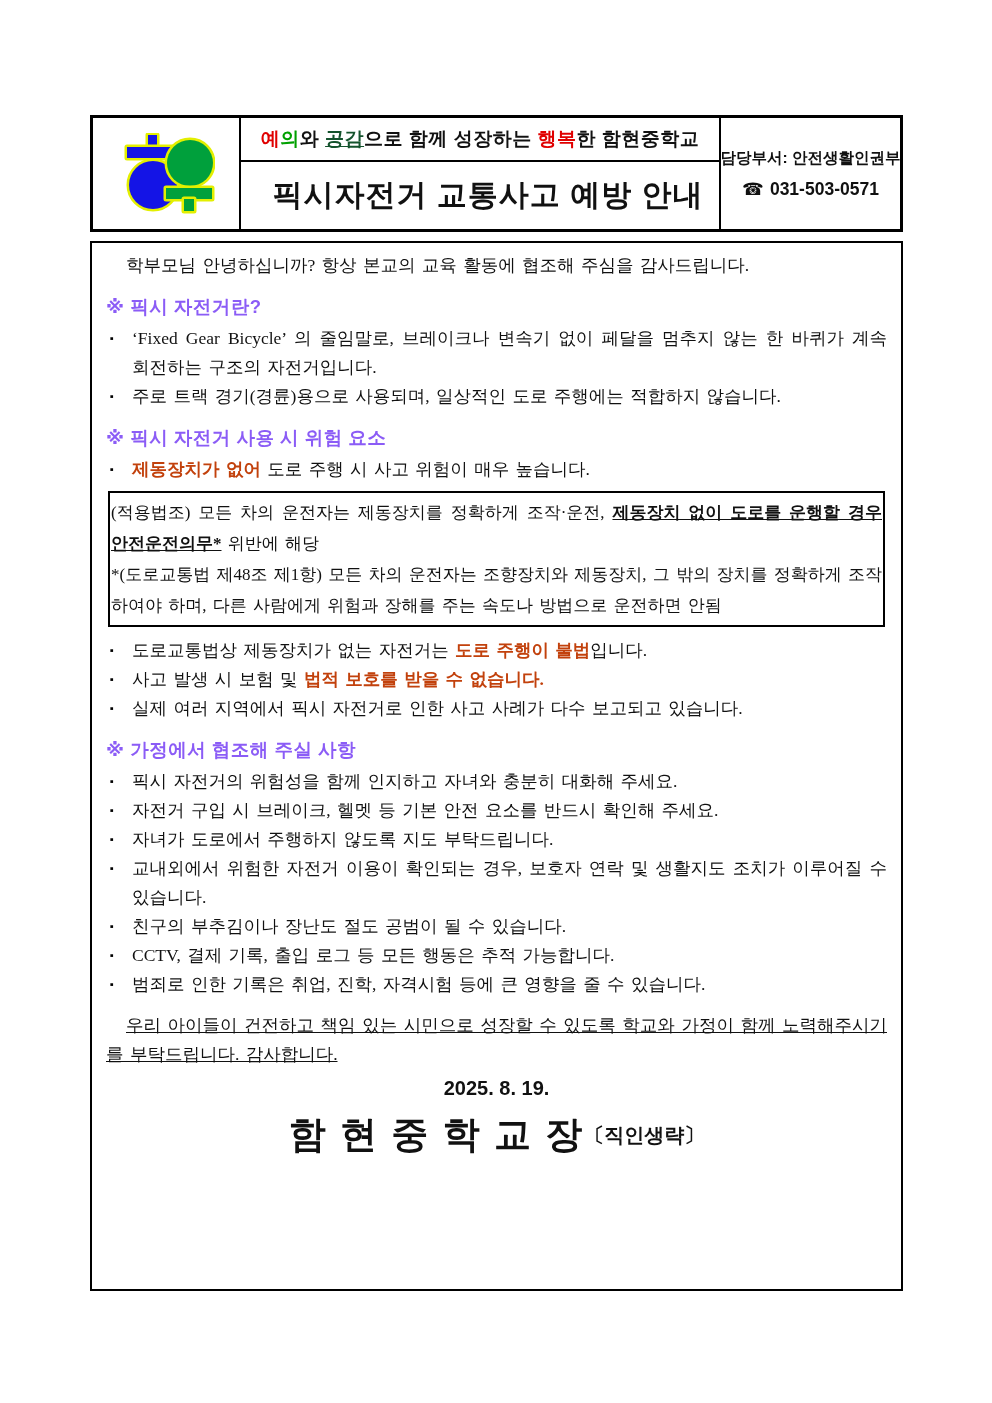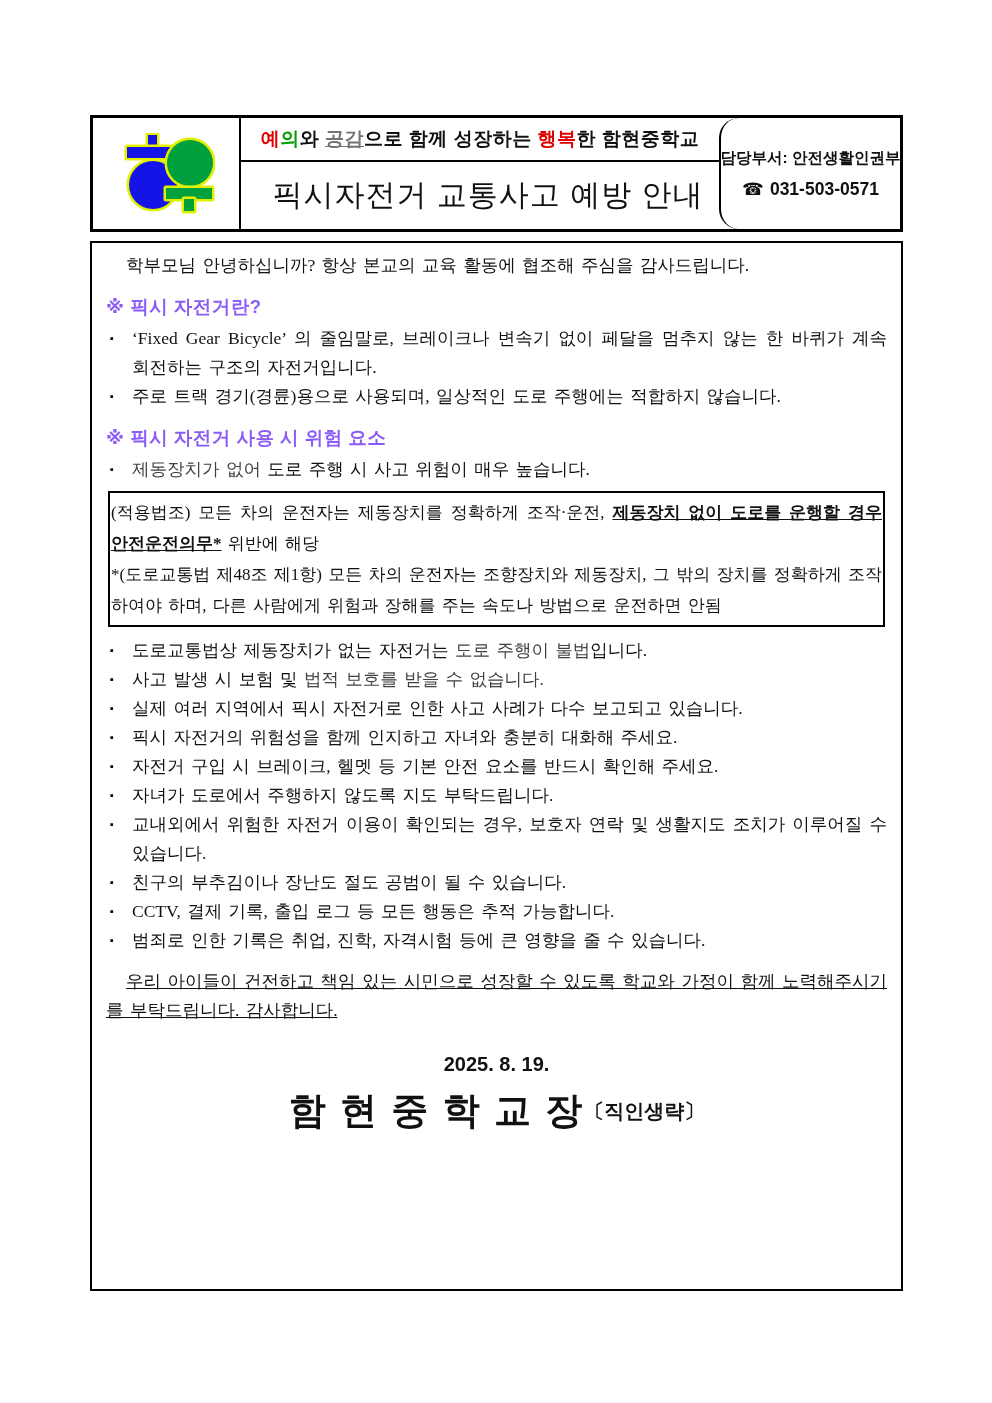--- a/index.html
+++ b/index.html
@@ -22,33 +22,33 @@
   .mid-cell{flex:1;display:flex;flex-direction:column;box-sizing:border-box;}
   .slogan-row{
     height:44px;border-bottom:2px solid #000;box-sizing:border-box;
     display:flex;align-items:center;justify-content:center;
     font-family:"Liberation Sans","DejaVu Sans",sans-serif;
     font-weight:bold;font-size:19px;letter-spacing:0.5px;white-space:pre;
   }
   .title-row{
     flex:1;display:flex;align-items:center;justify-content:center;
     font-family:"Liberation Sans","DejaVu Sans",sans-serif;
-    font-weight:normal;font-size:30px;letter-spacing:1px;padding-left:16px;
+    font-weight:bold;font-size:30px;letter-spacing:1px;padding-left:16px;
   }
   .right-cell{
     width:181px;border-left:2px solid #000;box-sizing:border-box;
     display:flex;flex-direction:column;align-items:center;justify-content:center;
-    gap:10px;font-family:"Liberation Sans","DejaVu Sans",sans-serif;border-radius:20px;
+    gap:10px;font-family:"Liberation Sans","DejaVu Sans",sans-serif;
   }
   .dept{font-size:15.5px;font-weight:600;white-space:nowrap;}
   .phone{font-size:17.5px;font-weight:600;white-space:nowrap;display:flex;gap:6px;align-items:center;}
 
   .c-red{color:#e00000;}
   .c-green{color:#00a000;}
-  .c-blue{color:#737373;text-decoration:underline;}
+  .c-blue{color:#14532d;text-decoration:underline;}
 
   
   .body-box{
     position:absolute;left:90px;top:241px;width:813px;height:1050px;
     border:2px solid #000;box-sizing:border-box;background:#fff;
     padding:8px 14px;overflow:hidden;
   }
   .para{
     font-size:17.5px;line-height:29px;text-align:justify;margin:0;
     word-spacing:2px;
@@ -58,32 +58,32 @@
     margin:14px 0 5px 0;color:#8b5cf6;font-weight:bold;
     font-family:"Liberation Sans","DejaVu Sans",sans-serif;
     font-size:18.5px;letter-spacing:0.5px;
   }
   .bullet{display:flex;margin:0;}
   .blt{
     width:26px;flex:0 0 26px;font-size:11px;line-height:29px;color:#000;
     padding-left:4px;box-sizing:border-box;
   }
   .bt{flex:1;font-size:17.5px;line-height:29px;text-align:justify;word-spacing:2px;}
-  .rb{color:#404040;font-weight:normal;}
+  .rb{color:#c2410c;font-weight:bold;}
   .bu{font-weight:bold;text-decoration:underline;}
 
   .law-box{
     border:2px solid #000;margin:7px 2px 9px 2px;padding:4px 1px;
     box-sizing:border-box;
   }
   .law-line{font-size:17px;line-height:31px;text-align:justify;margin:0;word-spacing:2px;}
 
   .closing{margin-top:12px;text-decoration:underline;}
   .date-line{
-    text-align:center;font-size:20px;margin:28px 0 8px 0;
+    text-align:center;font-size:20px;margin:8px 0 8px 0;
     font-family:"Liberation Sans","DejaVu Sans",sans-serif;font-weight:600;
   }
   .sig-row{
     display:flex;align-items:center;justify-content:center;margin-top:10px;
     font-family:"Liberation Sans","DejaVu Sans",sans-serif;
   }
   .sig-name{font-size:37px;font-weight:bold;letter-spacing:2px;white-space:pre;}
   .sig-seal{font-size:20px;font-weight:bold;}
 </style>
 </head>
@@ -148,20 +148,21 @@
     </div>
     <div class="bullet">
       <span class="blt">▪</span>
       <span class="bt"><span>사고 발생 시 보험 및 </span><span class="rb">법적 보호를 받을 수 없습니다.</span></span>
     </div>
     <div class="bullet">
       <span class="blt">▪</span>
       <span class="bt"><span>실제 여러 지역에서 픽시 자전거로 인한 사고 사례가 다수 보고되고 있습니다.</span></span>
     </div>
 
+    <h3 class="sec-h">※ 가정에서 협조해 주실 사항</h3>
     <div class="bullet">
       <span class="blt">▪</span>
       <span class="bt">픽시 자전거의 위험성을 함께 인지하고 자녀와 충분히 대화해 주세요.</span>
     </div>
     <div class="bullet">
       <span class="blt">▪</span>
       <span class="bt">자전거 구입 시 브레이크, 헬멧 등 기본 안전 요소를 반드시 확인해 주세요.</span>
     </div>
     <div class="bullet">
       <span class="blt">▪</span>

